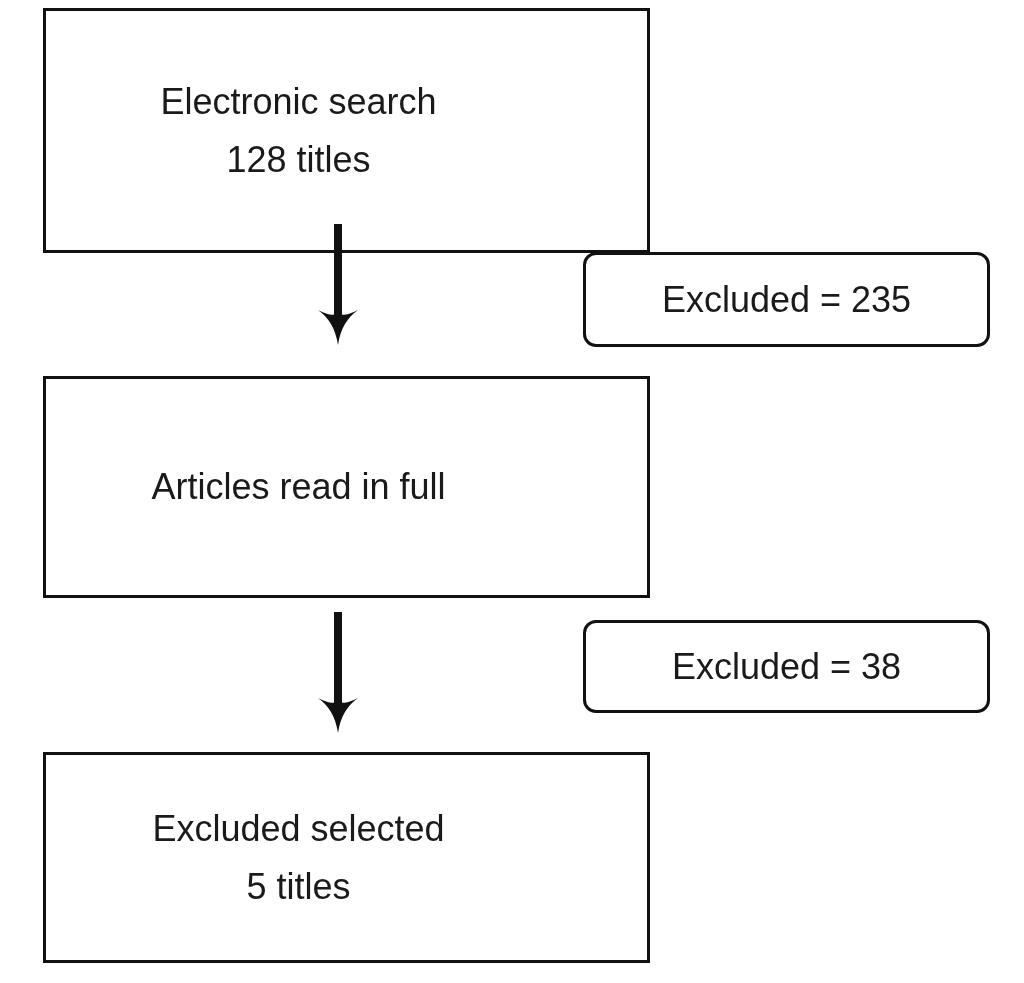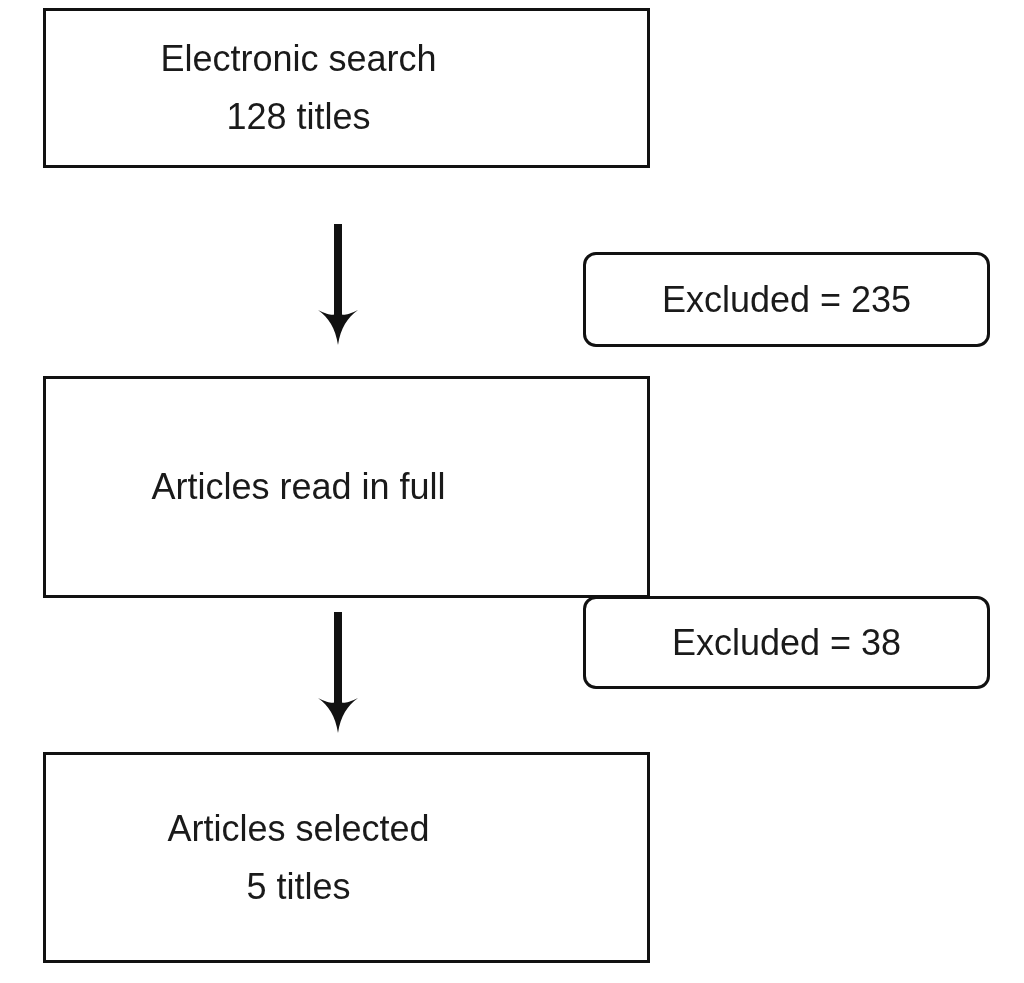--- a/index.html
+++ b/index.html
@@ -33,30 +33,30 @@
     font-size: 36px;
     line-height: 58px;
     color: var(--text-color);
     white-space: nowrap;
   }
   .box.main {
     left: 43px;
     width: 607px;
     padding-right: 96px; 
   }
-  #box-electronic-search { top: 8px;   height: 160px; }
+  #box-electronic-search { top: 8px;   height: 245px; }
   #box-articles-read     { top: 376px; height: 222px; }
   #box-articles-selected { top: 752px; height: 211px; }
   .box.side {
     left: 583px;
     width: 407px;
     border-radius: 13px;
   }
   #box-excluded-1 { top: 252px; height: 95px; }
-  #box-excluded-2 { top: 596px; height: 93px; }
+  #box-excluded-2 { top: 620px; height: 93px; }
   .arrow {
     position: absolute;
     left: 315px;
     width: 46px;
     height: 122px;
     color: var(--line-color);
   }
   #arrow-1 { top: 224px; }
   #arrow-2 { top: 612px; }
 </style>
@@ -94,17 +94,17 @@
              L18 0 L26 0 L26 90.5
              C 27.5 91.5, 33 90.5, 42 86
              C 31.5 93.5, 24.5 104, 22 121 Z"></path>
   </svg>
 
   <div class="box side" id="box-excluded-2">
     <div class="line">Excluded = 38</div>
   </div>
 
   <div class="box main" id="box-articles-selected">
-    <div class="line">Articles selected</div>
+    <div class="line">Excluded selected</div>
     <div class="line">5 titles</div>
   </div>
 
 </div>
 
 </body></html>

